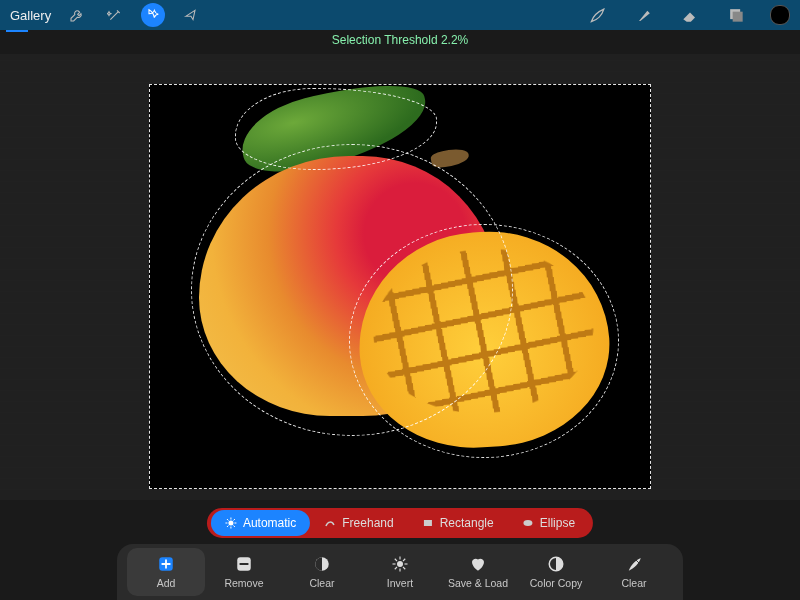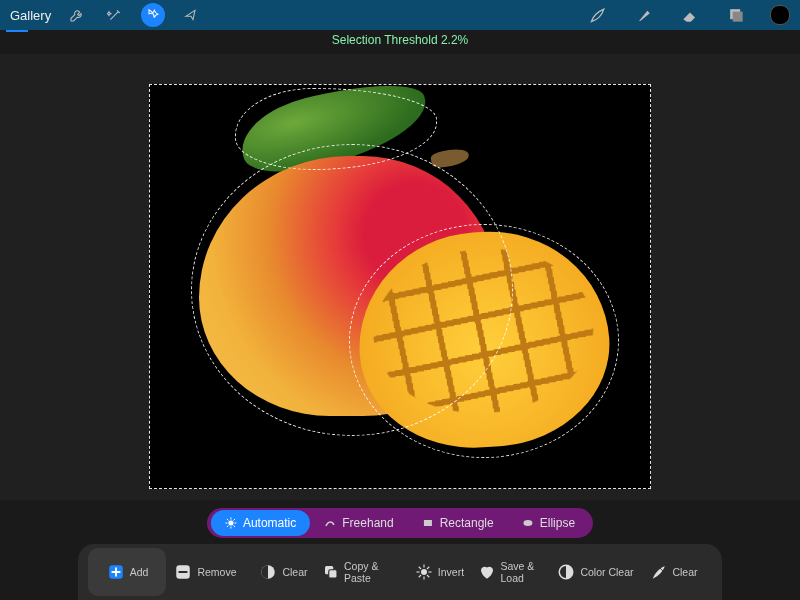--- a/index.html
+++ b/index.html
@@ -19,26 +19,26 @@
   .canvas-area{position:relative;height:calc(600px - 30px - 24px - 100px);background:repeating-linear-gradient(0deg,#202020 0 10px,#212121 10px 11px)}
   .frame{position:absolute;left:149px;top:30px;width:502px;height:405px;background:#000;overflow:hidden}
   .leaf{position:absolute;left:90px;top:8px;width:190px;height:70px;background:radial-gradient(ellipse at 30% 30%,#6da93a,#2d6b1e 70%);border-radius:60% 95% 95% 60% / 90% 60% 90% 60%;transform:rotate(-14deg)}
   .mango{position:absolute;left:50px;top:72px;width:300px;height:260px;border-radius:55% 50% 50% 48% / 60% 58% 48% 50%;background:radial-gradient(circle at 72% 30%,#da1d3c 0 18%,#e63a3a 28%,#e88b2e 52%,#f2b23b 72%,#f3c24d 100%)}
   .mango:after{content:"";position:absolute;right:30px;top:-6px;width:38px;height:16px;background:#7a5a2f;border-radius:40% 60% 60% 40%;transform:rotate(-10deg)}
   .cut{position:absolute;left:210px;top:148px;width:250px;height:215px;border-radius:50% 50% 48% 48%/55% 55% 48% 48%;background:radial-gradient(circle at 50% 55%,#ffcf3b,#f4a81f 80%);transform:rotate(-4deg)}
   .cut:before{content:"";position:absolute;inset:8% 6% 16% 6%;background-image:repeating-linear-gradient(82deg,rgba(0,0,0,0) 0 34px,#bf7a14 34px 40px),repeating-linear-gradient(-8deg,rgba(0,0,0,0) 0 32px,#bf7a14 32px 38px);border-radius:50%;filter:blur(.3px)}
   
   .sel-edge{position:absolute;border:1.5px dashed rgba(255,255,255,.9);border-radius:50%}
   .bottom{position:absolute;left:0;right:0;bottom:0;height:100px}
-  .modes{position:absolute;left:50%;transform:translateX(-50%);bottom:62px;display:flex;gap:0;background:#701a75;border-radius:17px;height:30px;align-items:center;padding:0 4px}
+  .modes{position:absolute;left:50%;transform:translateX(-50%);bottom:62px;display:flex;gap:0;background:#b91c1c;border-radius:17px;height:30px;align-items:center;padding:0 4px}
   .mode{display:flex;align-items:center;gap:6px;padding:0 14px;height:26px;border-radius:14px;font-size:12px;color:#ddd}
   .mode.sel{background:#1c84ff;color:#fff}
   .mode .mi{width:12px;height:12px;display:inline-block}
   .actions{position:absolute;left:50%;transform:translateX(-50%);bottom:0;display:flex;gap:0;background:#2b2b2b;border-radius:16px 16px 0 0;height:56px;align-items:center;padding:0 10px}
-  .action{display:flex;flex-direction:row;align-items:center;justify-content:center;width:78px;height:48px;color:#c8c8c8;font-size:10.5px;gap:4px;border-radius:10px}
+  .action{display:flex;flex-direction:column;align-items:center;justify-content:center;width:78px;height:48px;color:#c8c8c8;font-size:10.5px;gap:4px;border-radius:10px}
   .action.sel0{background:#3a3a3a}
   .action.sel0 .ai{color:#1c84ff}
   .action .ai{width:20px;height:18px;display:flex;align-items:center;justify-content:center;color:#ddd}
   .action .ai svg{width:18px;height:18px;fill:currentColor}
 </style>
 </head>
 <body>
 
 <div class="toolbar">
   <div class="left">
@@ -171,29 +171,20 @@
           <svg viewBox="0 0 24 24">
             <circle cx="12" cy="12" r="9" fill="currentColor"></circle>
             <path d="M12 3a9 9 0 0 0 0 18z" fill="#2b2b2b"></path>
           </svg>
         </span>
       <span>Clear</span>
     </div>
     <div class="action">
       <span class="ai">
           <svg viewBox="0 0 24 24">
-            <rect x="4" y="4" width="11" height="11" rx="2" fill="currentColor"></rect>
-            <rect x="9" y="9" width="11" height="11" rx="2" fill="currentColor" stroke="#2b2b2b" stroke-width="1.5"></rect>
-          </svg>
-        </span>
-      <span>Copy &amp; Paste</span>
-    </div>
-    <div class="action">
-      <span class="ai">
-          <svg viewBox="0 0 24 24">
             <circle cx="12" cy="12" r="4" fill="currentColor"></circle>
             <g stroke="currentColor" stroke-width="1.5">
               <line x1="12" y1="2" x2="12" y2="6"></line>
               <line x1="12" y1="18" x2="12" y2="22"></line>
               <line x1="2" y1="12" x2="6" y2="12"></line>
               <line x1="18" y1="12" x2="22" y2="12"></line>
               <line x1="5" y1="5" x2="8" y2="8"></line>
               <line x1="16" y1="16" x2="19" y2="19"></line>
               <line x1="5" y1="19" x2="8" y2="16"></line>
               <line x1="16" y1="8" x2="19" y2="5"></line>
@@ -210,21 +201,21 @@
         </span>
       <span>Save &amp; Load</span>
     </div>
     <div class="action">
       <span class="ai">
           <svg viewBox="0 0 24 24">
             <circle cx="12" cy="12" r="9" fill="none" stroke="currentColor" stroke-width="2"></circle>
             <path d="M12 3a9 9 0 0 1 0 18z" fill="currentColor"></path>
           </svg>
         </span>
-      <span>Color Clear</span>
+      <span>Color Copy</span>
     </div>
     <div class="action">
       <span class="ai">
           <svg viewBox="0 0 24 24">
             <path d="M5 21c3-8 9-14 16-17-2 7-8 13-16 17z" fill="currentColor"></path>
             <line x1="14" y1="6" x2="19" y2="11" stroke="#2b2b2b" stroke-width="1.2"></line>
           </svg>
         </span>
       <span>Clear</span>
     </div>

